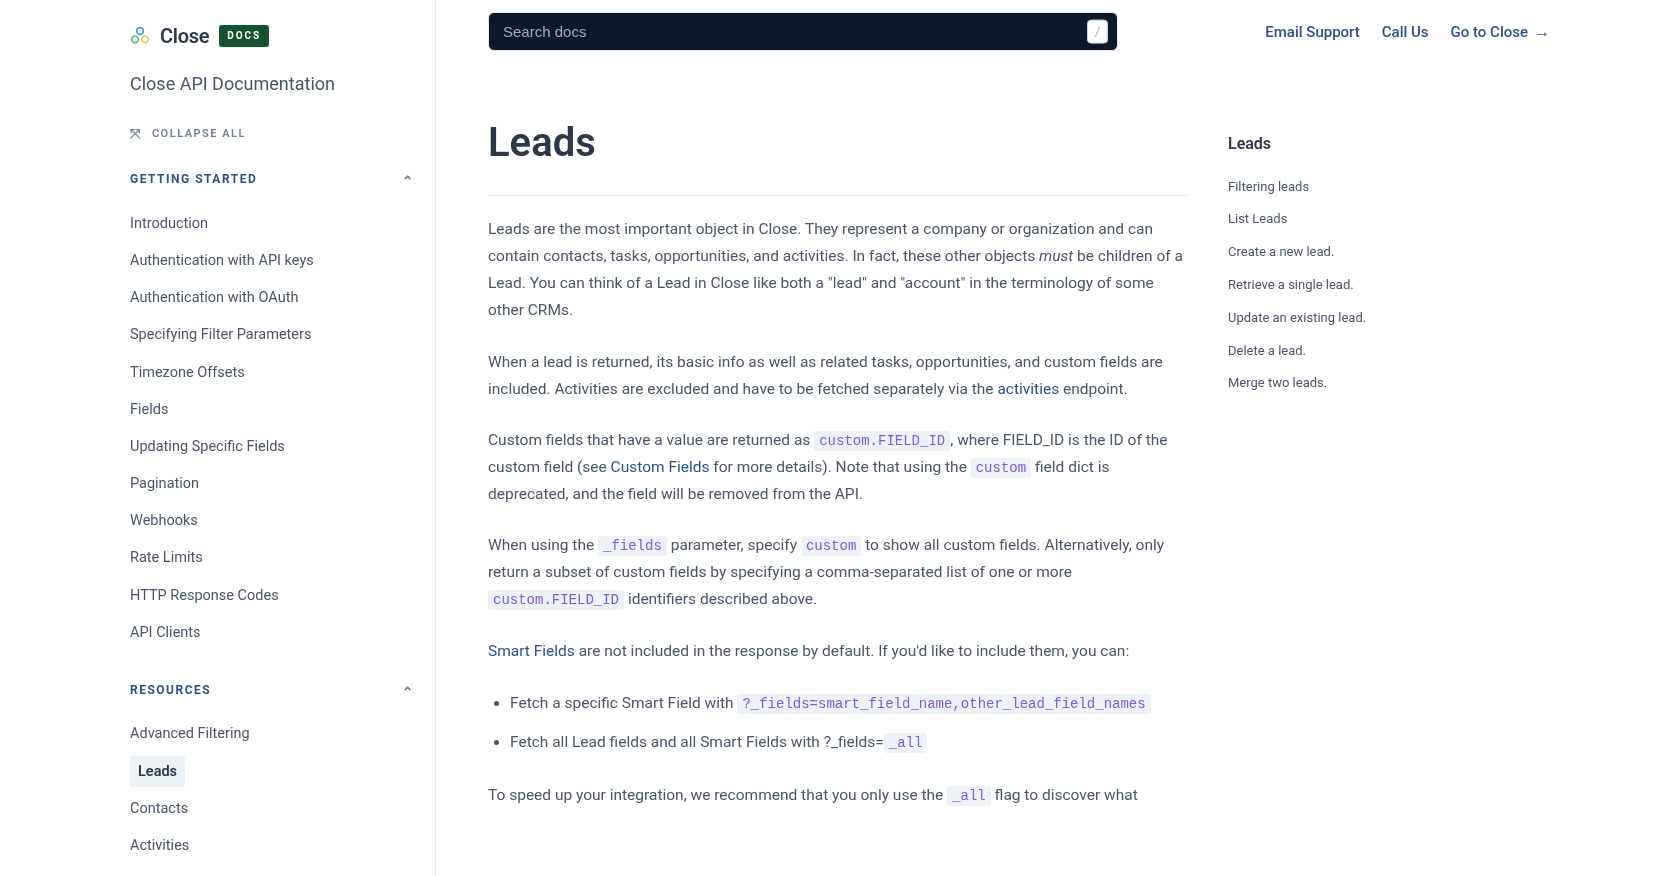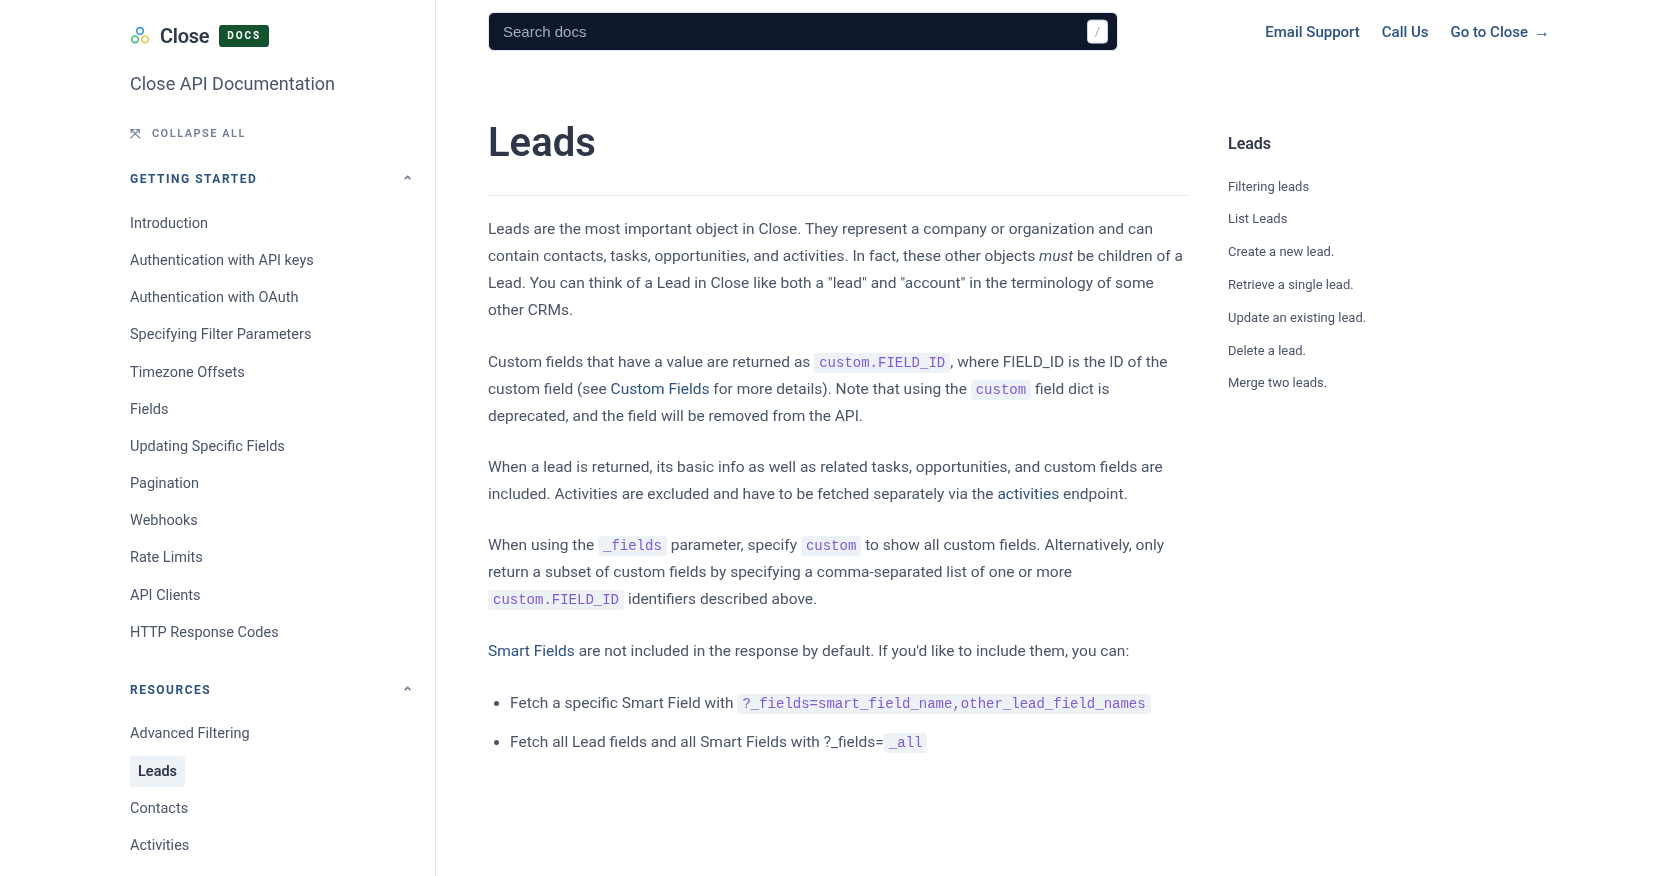--- a/index.html
+++ b/index.html
@@ -132,22 +132,22 @@
       <li>Introduction</li>
       <li>Authentication with API keys</li>
       <li>Authentication with OAuth</li>
       <li>Specifying Filter Parameters</li>
       <li>Timezone Offsets</li>
       <li>Fields</li>
       <li>Updating Specific Fields</li>
       <li>Pagination</li>
       <li>Webhooks</li>
       <li>Rate Limits</li>
+      <li>HTTP Response Codes</li>
       <li>API Clients</li>
-      <li>HTTP Response Codes</li>
     </ul>
 
     <div class="section-header">
       <span>RESOURCES</span>
       <span class="chevron">⌃</span>
     </div>
     <ul class="nav-list">
       <li>Advanced Filtering</li>
       <li class="active">Leads</li>
       <li>Contacts</li>
@@ -171,33 +171,34 @@
         </a>
       </div>
     </div>
 
     <div class="content-wrap">
       <article class="article">
         <h1>Leads</h1>
 
         <p><span>Leads are the most important object in Close. They represent a company or organization and can contain contacts, tasks, opportunities, and activities. In fact, these other objects </span><em>must</em><span> be children of a Lead. You can think of a Lead in Close like both a "lead" and "account" in the terminology of some other CRMs.</span></p>
 
+        <p><span>When a lead is returned, its basic info as well as related tasks, opportunities, and custom fields are included. Activities are excluded and have to be fetched separately via the </span><a>activities</a><span> endpoint.</span></p>
+
         <p><span>Custom fields that have a value are returned as </span><code>custom.FIELD_ID</code><span>, where FIELD_ID is the ID of the custom field (see </span><a>Custom Fields</a><span> for more details). Note that using the </span><code>custom</code><span> field dict is deprecated, and the field will be removed from the API.</span></p>
-
-        <p><span>When a lead is returned, its basic info as well as related tasks, opportunities, and custom fields are included. Activities are excluded and have to be fetched separately via the </span><a>activities</a><span> endpoint.</span></p>
 
         <p><span>When using the </span><code>_fields</code><span> parameter, specify </span><code>custom</code><span> to show all custom fields. Alternatively, only return a subset of custom fields by specifying a comma-separated list of one or more </span><code>custom.FIELD_ID</code><span> identifiers described above.</span></p>
 
         <p><a>Smart Fields</a><span> are not included in the response by default. If you'd like to include them, you can:</span></p>
 
         <ul>
           <li><span>Fetch a specific Smart Field with </span><code>?_fields=smart_field_name,other_lead_field_names</code></li>
           <li><span>Fetch all Lead fields and all Smart Fields with ?_fields=</span><code>_all</code></li>
         </ul>
 
+        <p><span>To speed up your integration, we recommend that you only use the </span><code>_all</code><span> flag to discover what</span></p>
       </article>
 
       <nav class="toc">
         <div class="toc-title">Leads</div>
         <ul class="toc-list">
           <li>Filtering leads</li>
           <li>List Leads</li>
           <li>Create a new lead.</li>
           <li>Retrieve a single lead.</li>
           <li>Update an existing lead.</li>

